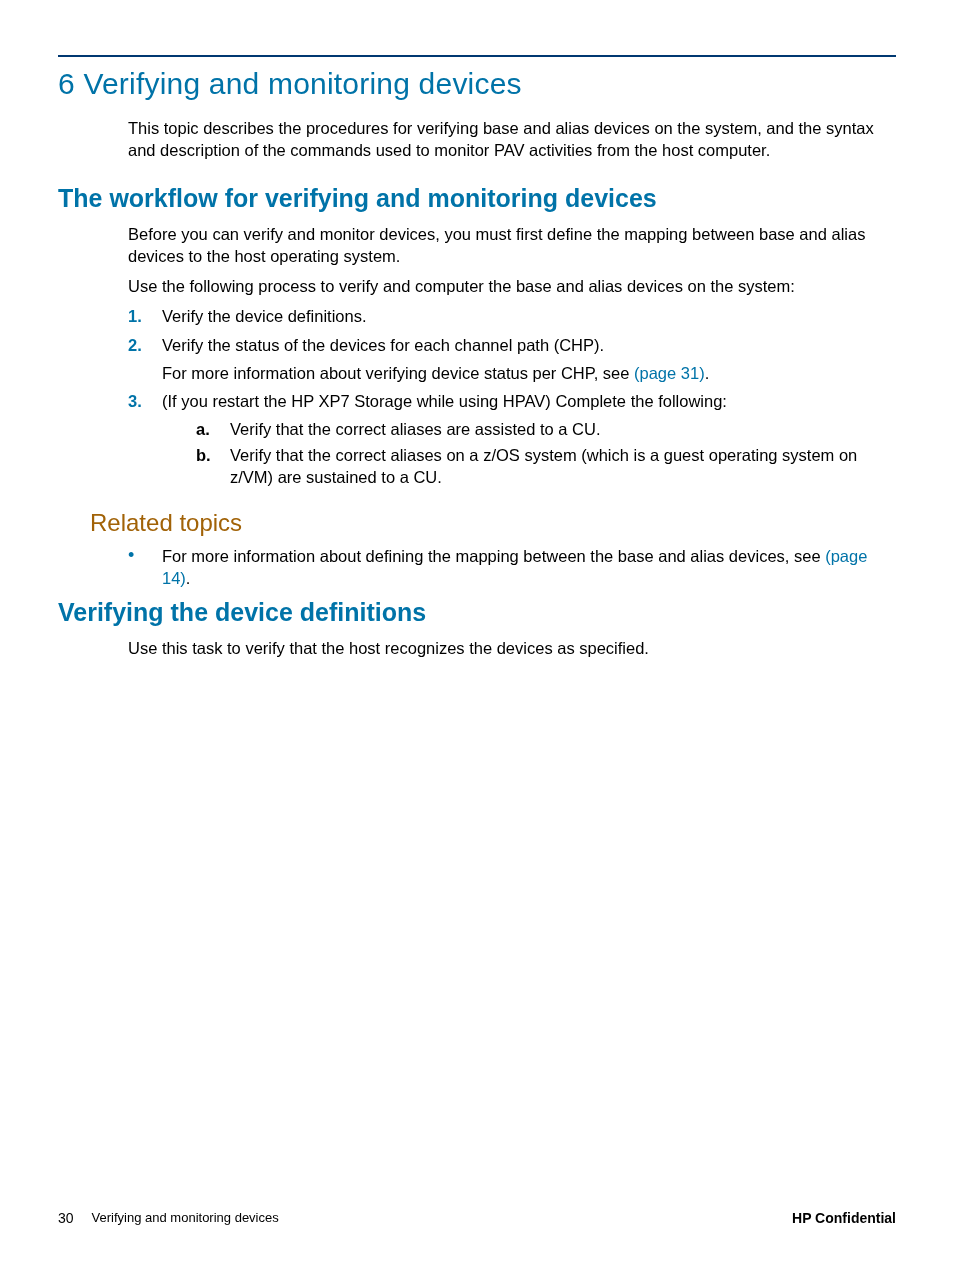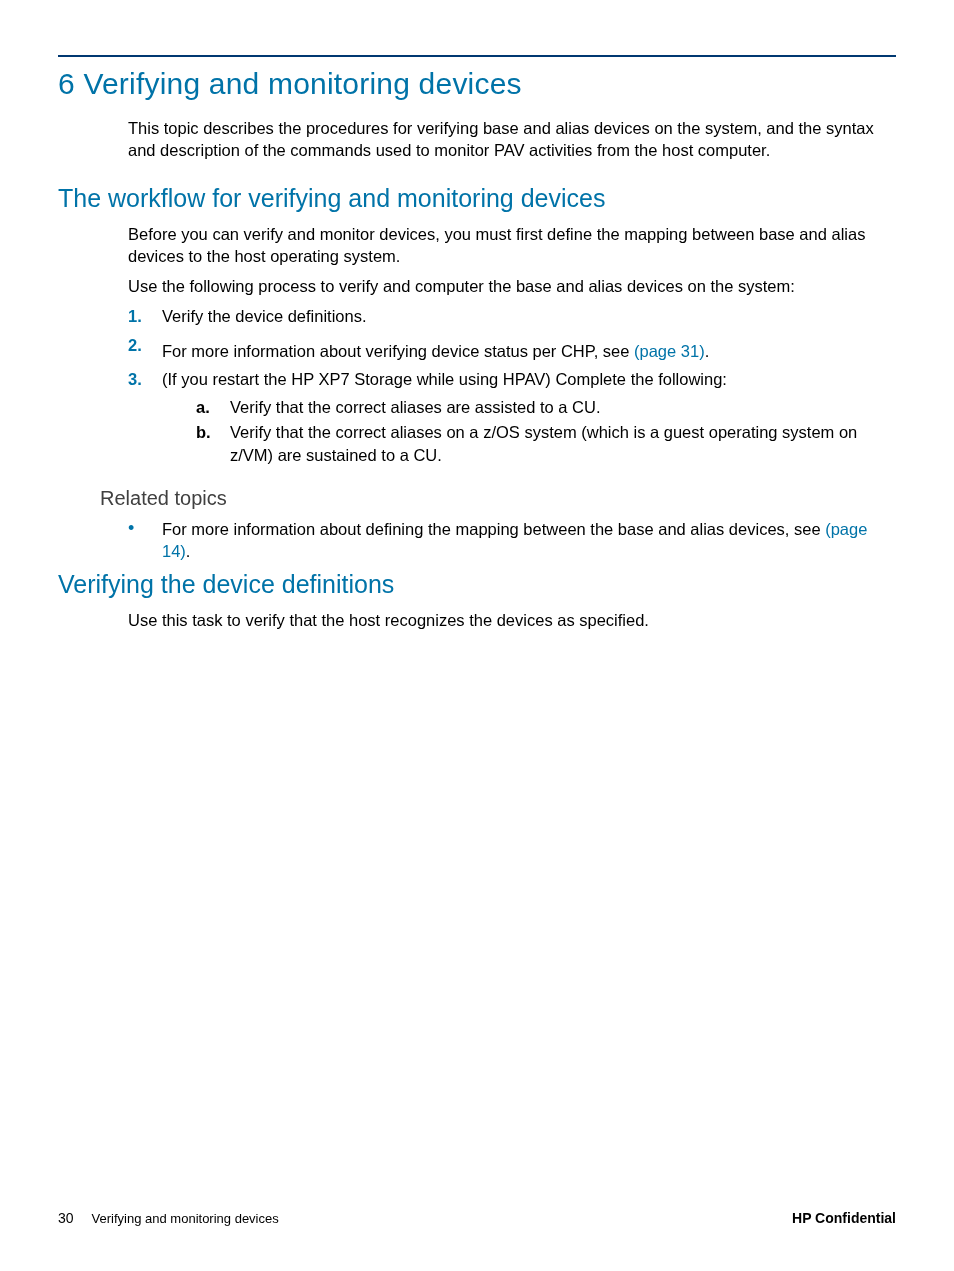--- a/index.html
+++ b/index.html
@@ -24,21 +24,21 @@
       letter-spacing: 0.2px;
     }
     .intro {
       font-size: 16.5px;
       line-height: 1.35;
       margin-left: 70px;
       margin-bottom: 22px;
     }
     h2 {
       font-size: 25px;
-      font-weight: 400;
+      font-weight: 700;
       color: #0073a8;
       margin-bottom: 10px;
     }
     .body-text {
       font-size: 16.5px;
       line-height: 1.35;
       margin-left: 70px;
       margin-bottom: 8px;
     }
     .ol {
@@ -77,24 +77,24 @@
       min-width: 34px;
       font-size: 16.5px;
       line-height: 1.35;
     }
     .sub-content {
       font-size: 16.5px;
       line-height: 1.35;
       flex: 1;
     }
     h3 {
-      font-size: 20px;
+      font-size: 24px;
       font-weight: 400;
-      color: #404040;
-      margin-left: 42px;
+      color: #a16207;
+      margin-left: 32px;
       margin-top: 18px;
       margin-bottom: 8px;
     }
     .bullet-list {
       margin-left: 70px;
     }
     .bullet-item {
       display: flex;
       margin-bottom: 6px;
     }
@@ -119,21 +119,21 @@
       left: 58px;
       right: 58px;
       display: flex;
       justify-content: space-between;
       align-items: baseline;
       font-size: 13px;
     }
     .footer-left {
       display: flex;
       gap: 18px;
-      align-items: center;
+      align-items: flex-start;
     }
     .page-num {
       font-size: 14px;
     }
     .footer-title {
       font-size: 13px;
     }
     .footer-right {
       font-weight: bold;
       font-size: 14px;
@@ -157,20 +157,21 @@
   <div class="ol-item">
     <div class="ol-marker">1.</div>
     <div class="ol-content">
       <span>Verify the device definitions.</span>
     </div>
   </div>
 
   <div class="ol-item">
     <div class="ol-marker">2.</div>
     <div class="ol-content">
+      <span>Verify the status of the devices for each channel path (CHP).</span>
       <div class="ol-sub">
         <span>For more information about verifying device status per CHP, see </span><span class="link">(page 31)</span><span>.</span>
       </div>
     </div>
   </div>
 
   <div class="ol-item">
     <div class="ol-marker">3.</div>
     <div class="ol-content">
       <span>(If you restart the HP XP7 Storage while using HPAV) Complete the following:</span>

